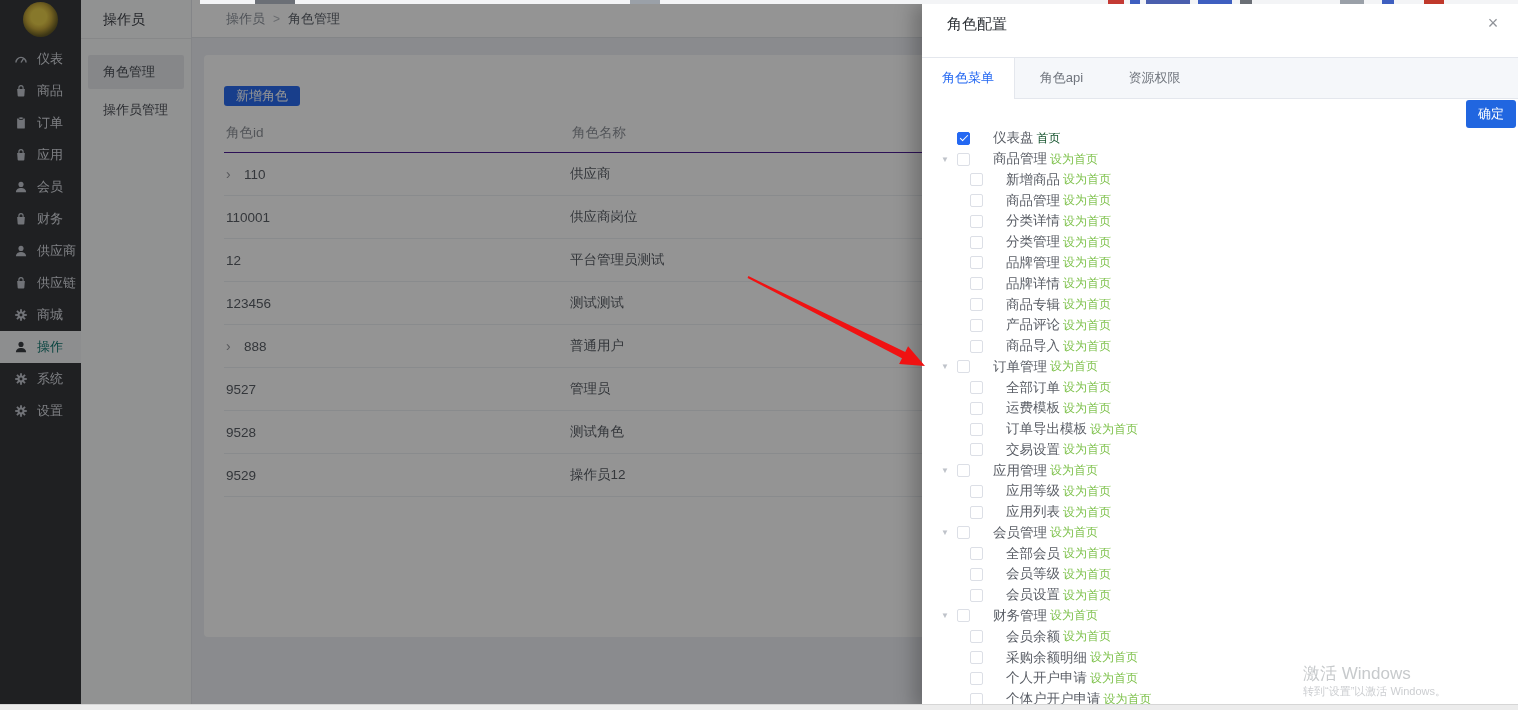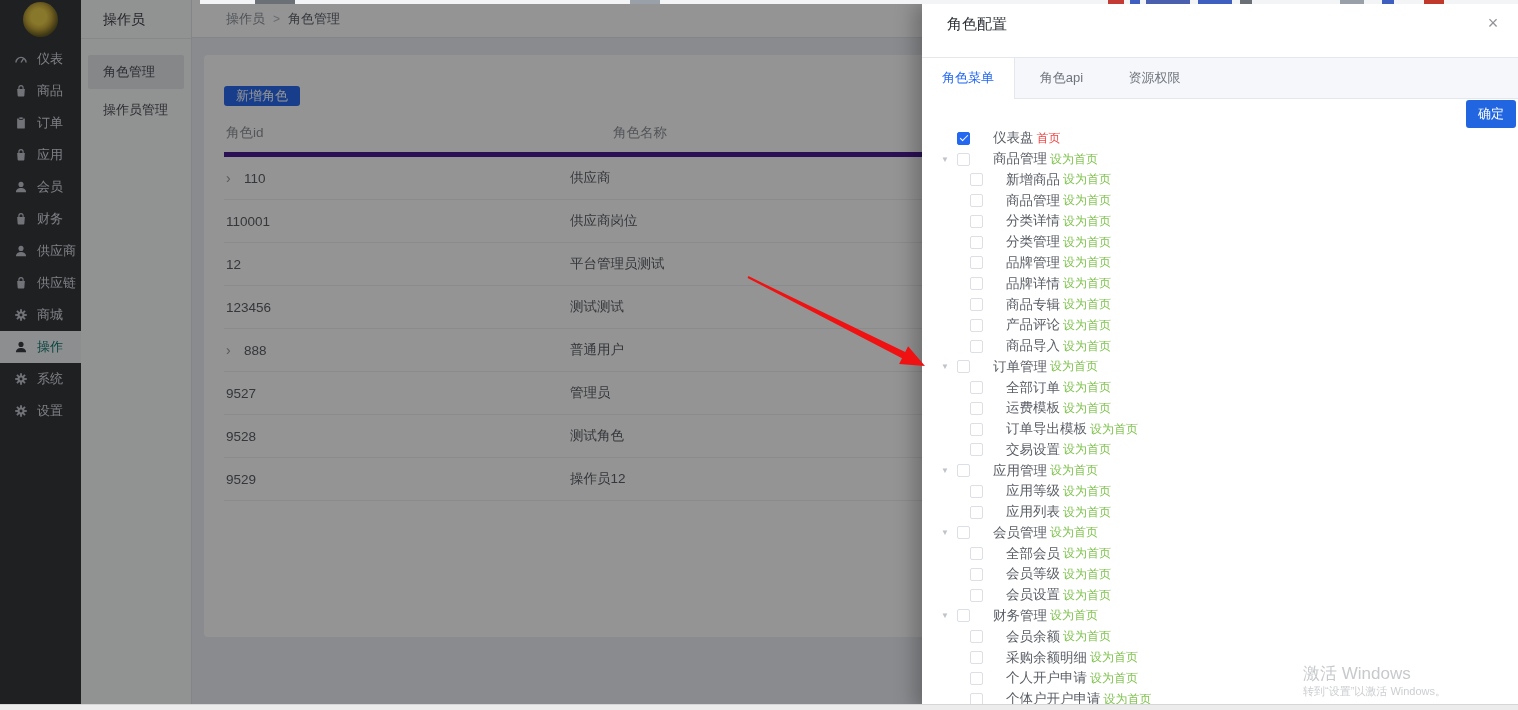--- a/index.html
+++ b/index.html
@@ -29,21 +29,21 @@
   .main{position:absolute;left:192px;top:0;right:0;height:710px;}
   .crumbbar{position:absolute;left:0;right:0;top:0;height:37px;background:#ffffff;
             border-bottom:1px solid #e2e5e9;}
   .crumbs{position:absolute;left:34px;top:0;line-height:37px;font-size:13px;color:#8a9099;}
   .crumb-last{color:#5d626a;}
   .crumb-sep{margin:0 8px;color:#b4b8be;font-size:12px;}
   .card{position:absolute;left:12px;top:55px;width:1306px;height:582px;background:#fff;border-radius:4px;}
   .add-btn{position:absolute;left:20px;top:31px;width:76px;height:20px;background:#2a6cf0;color:#fff;
            font-size:13px;border:none;border-radius:3px;cursor:pointer;}
   .rtable{position:absolute;left:20px;top:59px;right:14px;font-size:13.5px;}
-  .thead{display:flex;height:38px;align-items:center;color:#8f939a;border-bottom:5px solid #4c1d95;gap:41px;}
+  .thead{display:flex;height:38px;align-items:center;color:#8f939a;border-bottom:1px solid #4c1d95;}
   .th1{width:346px;padding-left:2px;}
   .trowt{display:flex;height:42px;align-items:center;color:#5a5f66;border-bottom:1px solid #eceff3;}
   .td1{width:346px;display:flex;align-items:center;}
   .expand{width:14px;margin-left:2px;color:#97999e;font-size:14px;line-height:1;}
   .idtext{margin-left:2px;}
   .idtext.shift{margin-left:4px;}
   
   .sliver{position:absolute;left:200px;right:0;top:0;height:4px;background:#f3f4f6;z-index:75;}
   .speck{position:absolute;top:0;height:4px;}
   
@@ -65,21 +65,21 @@
   .caretbox{margin-left:19px;width:16px;font-size:8px;color:#bfc3ca;flex:0 0 16px;}
   .trow.l1{padding-left:48px;}
   .cb{width:13px;height:13px;border:1px solid #dcdfe6;border-radius:2px;background:#fff;flex:0 0 13px;
       position:relative;box-sizing:border-box;cursor:pointer;}
   .cb.checked{background:#2468f2;border-color:#2468f2;}
   .cb.checked::after{content:"";position:absolute;left:3.5px;top:0.5px;width:3px;height:7px;
       border:solid #fff;border-width:0 1.6px 1.6px 0;transform:rotate(45deg);}
   .tlabel{margin-left:23px;white-space:nowrap;}
   .sfx{margin-left:3px;font-size:12px;cursor:pointer;white-space:nowrap;}
   .sfx-green{color:#7fc24d;}
-  .sfx-orange{color:#ef4444;}
+  .sfx-orange{color:#14532d;}
   
   .watermark{position:absolute;left:1303px;top:664px;z-index:80;color:#c7cacc;pointer-events:none;}
   .wm1{font-size:17px;line-height:20px;}
   .wm2{font-size:11px;line-height:15px;color:#ccced1;}
   .bottom-strip{position:absolute;left:0;right:0;bottom:0;height:5px;background:#ececec;
                 border-top:1px solid #d6d6d6;z-index:85;}
   .arrow-svg{position:absolute;left:0;top:0;z-index:90;pointer-events:none;}
 </style>
 </head>
 <body>

